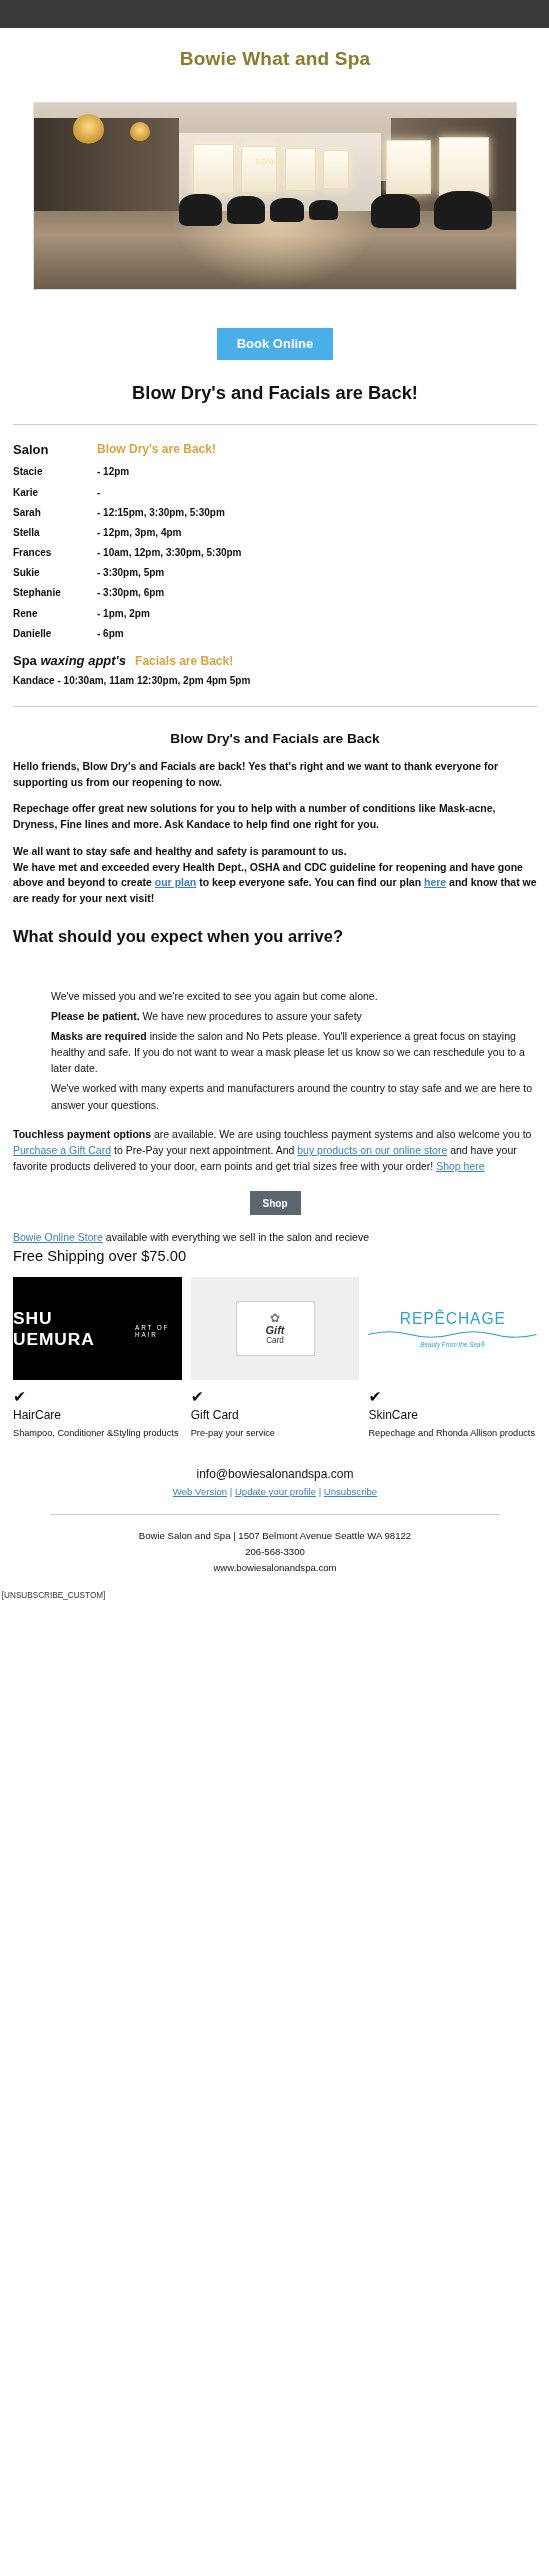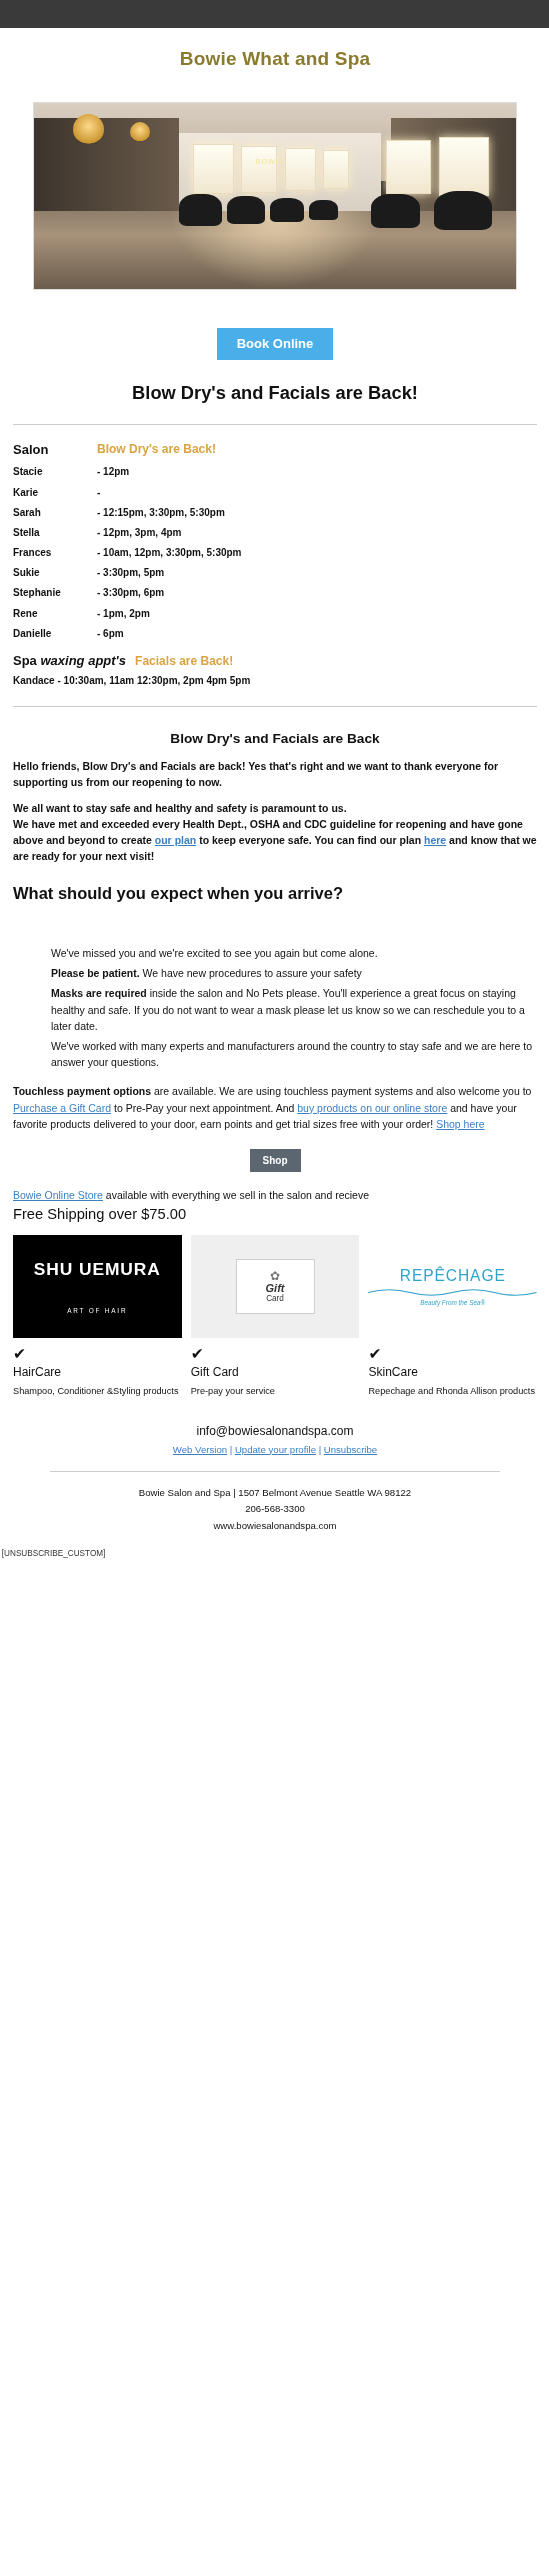--- a/index.html
+++ b/index.html
@@ -221,21 +221,21 @@
     align-items: center;
     justify-content: center;
     overflow: hidden;
   }
   .shu {
     background: #000;
     color: #fff;
     width: 100%;
     height: 100%;
     display: flex;
-    flex-direction: column;
+    flex-direction: row;
     align-items: center;
     justify-content: center;
     gap: 24px;
   }
   .shu .t1 { font-size: 17.4px; font-weight: bold; letter-spacing: 0.9px; }
   .shu .t2 { font-size: 6.4px; letter-spacing: 1.8px; margin-top: 3.7px; }
   .gcbox {
     background: #efefef;
     width: 100%; height: 100%;
     display:flex; align-items:center; justify-content:center;
@@ -370,20 +370,21 @@
     <div class="spa-row">
       <span>Spa </span><em>waxing appt's</em><span class="spa-right">Facials are Back!</span>
     </div>
     <div class="kandace">Kandace -  10:30am, 11am 12:30pm, 2pm 4pm 5pm</div>
 
     <hr class="rule">
 
     <h3 class="center-head">Blow Dry's and Facials are Back</h3>
 
     <p class="body">Hello friends, Blow Dry's and Facials are back! Yes that's right and we want to thank everyone for supporting us from our reopening to now.</p>
+    <p class="body">Repechage offer great new solutions for you to help with a number of conditions like Mask-acne, Dryness, Fine lines and more. Ask Kandace to help find one right for you.</p>
     <p class="body">
       <span>We all want to stay safe and healthy and safety is paramount to us.</span><br>
       <span>We have met and exceeded every Health Dept., OSHA and CDC guideline for reopening and have gone above and beyond to create </span><a href="#">our plan</a><span> to keep everyone safe. You can find our plan </span><a href="#">here</a><span> and know that we are ready for your next visit!</span>
     </p>
 
     <h2 class="expect">What should you expect when you arrive?</h2>
 
     <div class="indent">
       <p>We've missed you and we're excited to see you again but come alone.</p>
       <p><b>Please be patient.</b><span> We have new procedures to assure your safety</span></p>

